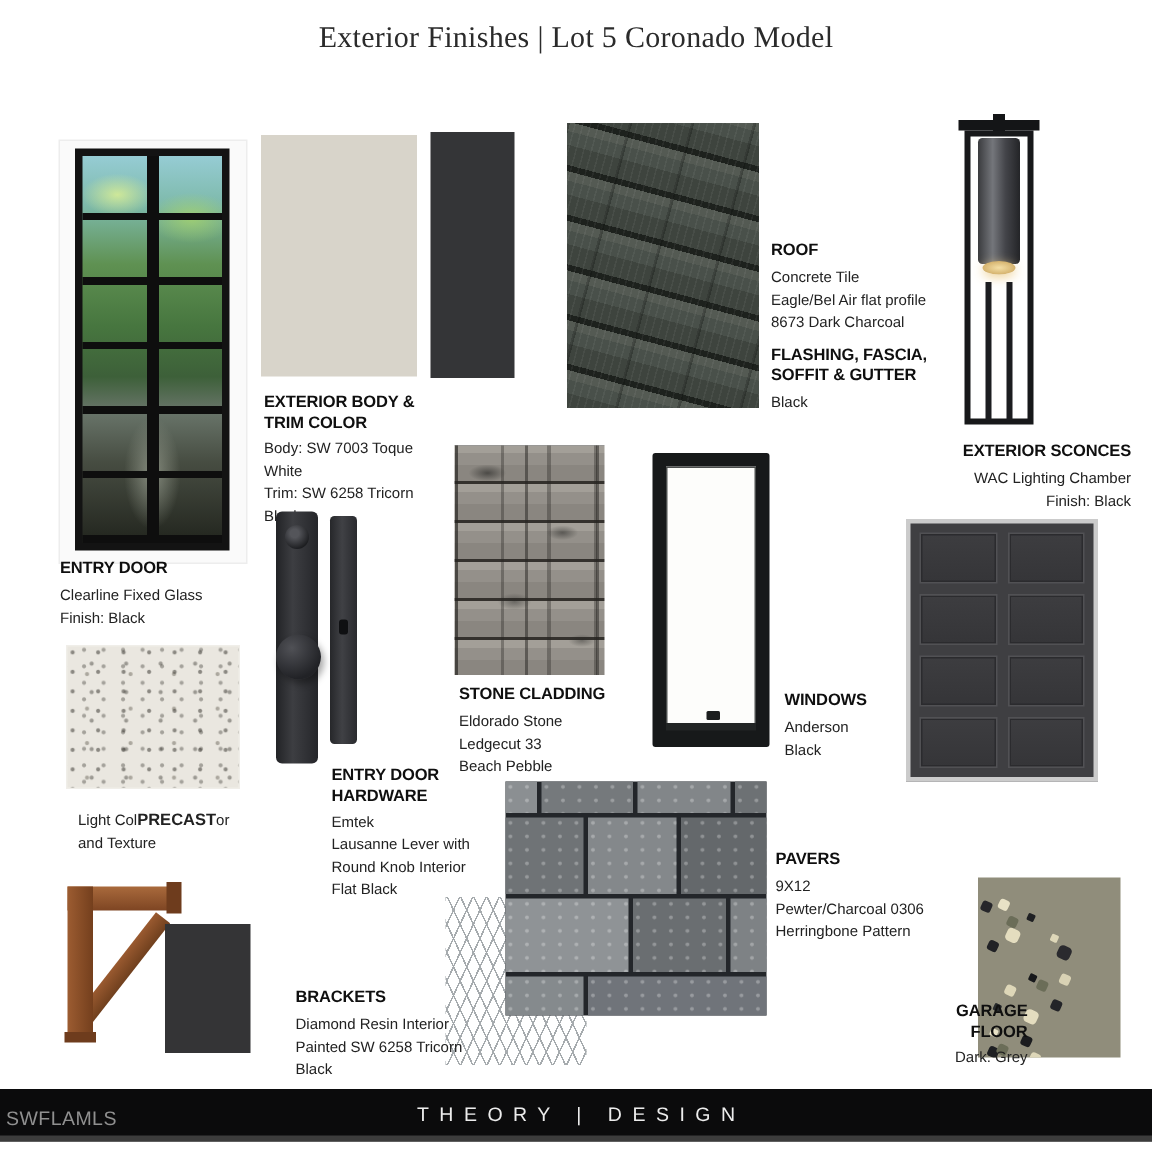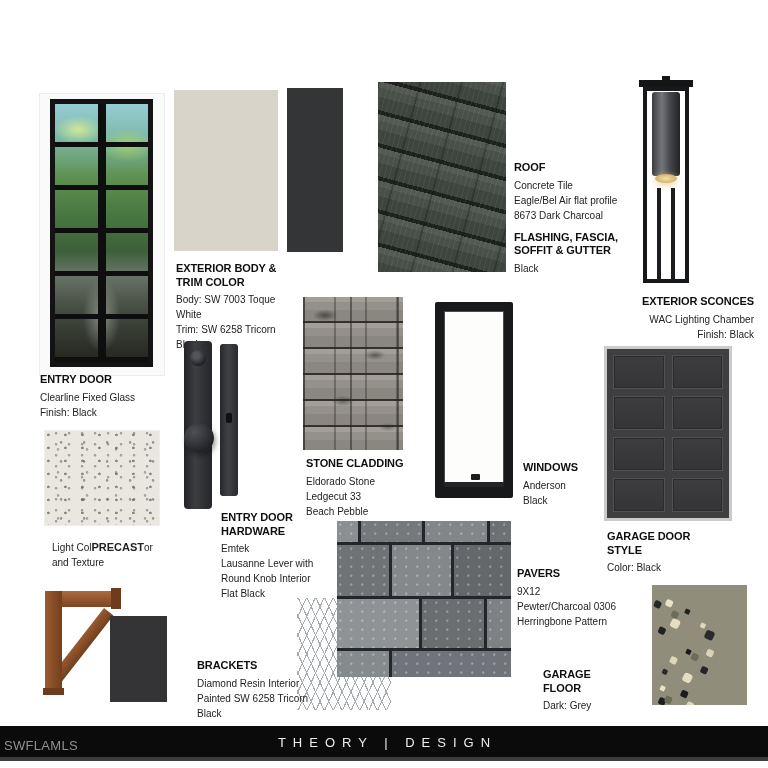--- a/index.html
+++ b/index.html
@@ -132,20 +132,21 @@
   .footer{left:0;top:726px;width:768px;height:35px;background:#0b0b0c;box-sizing:border-box;border-bottom:4px solid #3c3c3c;}
   .brand{position:absolute;left:0;top:9px;width:768px;text-align:center;color:#ececec;
     font-size:13px;letter-spacing:7px;padding-left:7px;box-sizing:border-box;}
   .watermark{position:absolute;left:4px;bottom:4px;color:#909090;font-size:13px;letter-spacing:.3px;}
 </style>
 </head>
 <body>
 
 <div class="board">
 
+  <div class="title">Exterior Finishes | Lot 5 Coronado Model</div>
 
   <div class="abs entry-door">
     <div class="door">
       <div class="door-glass"></div>
       <div class="door-muntins"></div>
     </div>
   </div>
   <div class="label" style="left:40px;top:373px;width:130px;">
     <div class="h">ENTRY DOOR</div>
     <div class="sub">Clearline Fixed Glass</div>
@@ -208,24 +209,20 @@
   <div class="abs garage">
     <div class="gpanel"></div>
     <div class="gpanel"></div>
     <div class="gpanel"></div>
     <div class="gpanel"></div>
     <div class="gpanel"></div>
     <div class="gpanel"></div>
     <div class="gpanel"></div>
     <div class="gpanel"></div>
   </div>
-  <div class="label" style="left:607px;top:530px;width:88px;">
-    <div class="h">GARAGE DOOR STYLE</div>
-    <div class="sub">Color: Black</div>
-  </div>
 
   <div class="abs hw">
     <div class="hw-left"></div>
     <div class="hw-bolt"></div>
     <div class="hw-knob"></div>
     <div class="hw-right"></div>
     <div class="hw-key"></div>
   </div>
   <div class="label" style="left:221px;top:511px;width:100px;">
     <div class="h">ENTRY DOOR HARDWARE</div>
@@ -284,21 +281,21 @@
     <div class="h">BRACKETS</div>
     <div class="sub">Diamond Resin Interior</div>
     <div class="sub">Painted SW 6258 Tricorn Black</div>
   </div>
 
   <div class="abs gfloor">
     <div class="fl fl-b"></div>
     <div class="fl fl-c"></div>
     <div class="fl fl-o"></div>
   </div>
-  <div class="label" style="left:543px;top:668px;width:85px;">
+  <div class="label" style="left:600px;top:668px;width:85px;text-align:right;">
     <div class="h">GARAGE FLOOR</div>
     <div class="sub">Dark: Grey</div>
   </div>
 
   <div class="abs footer">
     <div class="brand">THEORY | DESIGN</div>
     <div class="watermark">SWFLAMLS</div>
   </div>
 
 </div>

